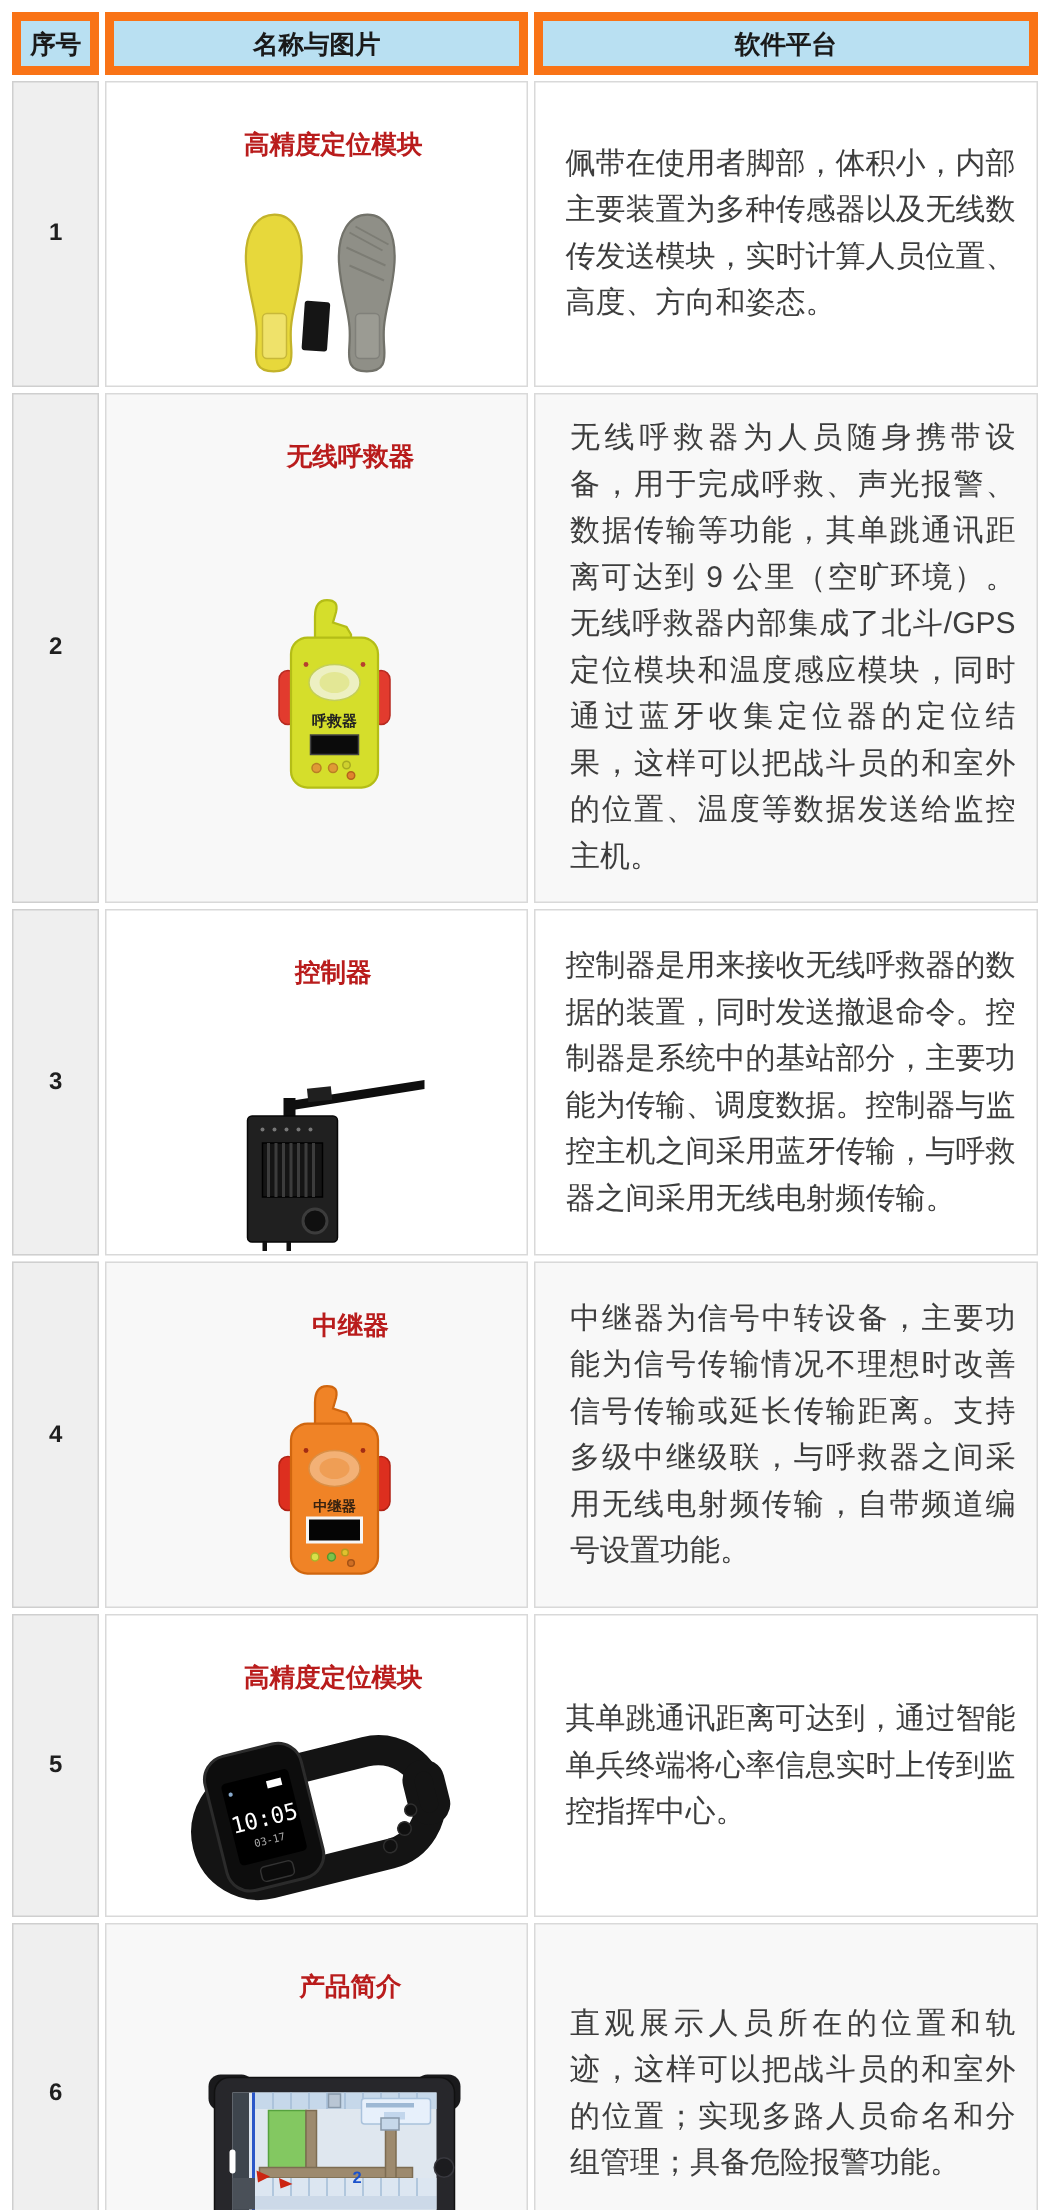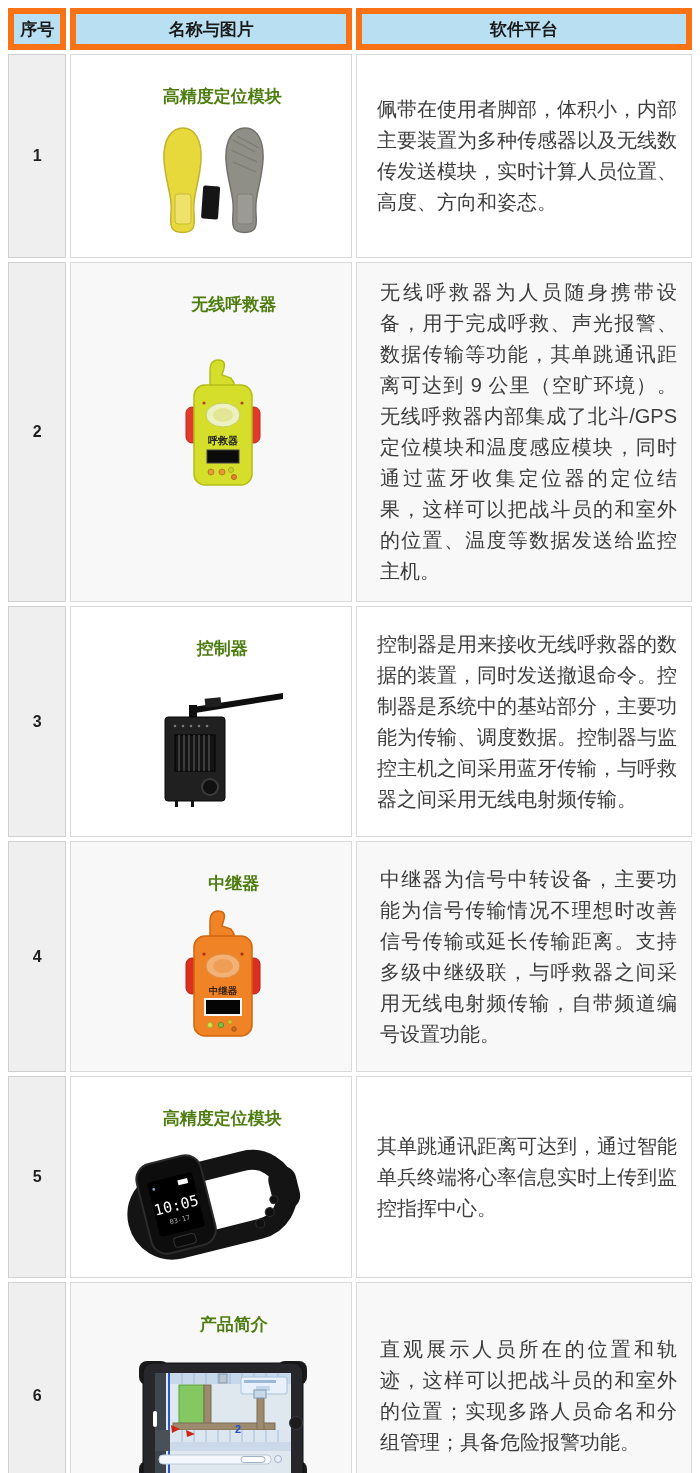--- a/index.html
+++ b/index.html
@@ -41,26 +41,26 @@
   tr.row-even td.name, tr.row-even td.desc { background:#f8f8f8;padding-left:23px; }
   td.name { vertical-align: top; }
   .name-inner {
     display:flex; flex-direction:column; align-items:center;
     height:100%;
   }
   .prod-title {
     padding-top: 30px;
     font-size: 17px;
     font-weight: bold;
-    color:#4d7c0f;
+    color:#b91c1c;
     text-align:center;
     margin-left:22px;
   }
   .figure-box {
-    flex:1; display:flex; align-items:center; justify-content:center;
+    flex:1; display:flex; align-items:flex-end; justify-content:center;
     width:100%;
   }
   td.desc {
     padding: 14px 14px 14px 20px;
     font-size: 20px;
     line-height: 31px;
     text-align: justify;
     color:#3d3d3d;
   }
   svg text { font-family: "Liberation Sans", "DejaVu Sans", sans-serif; }

